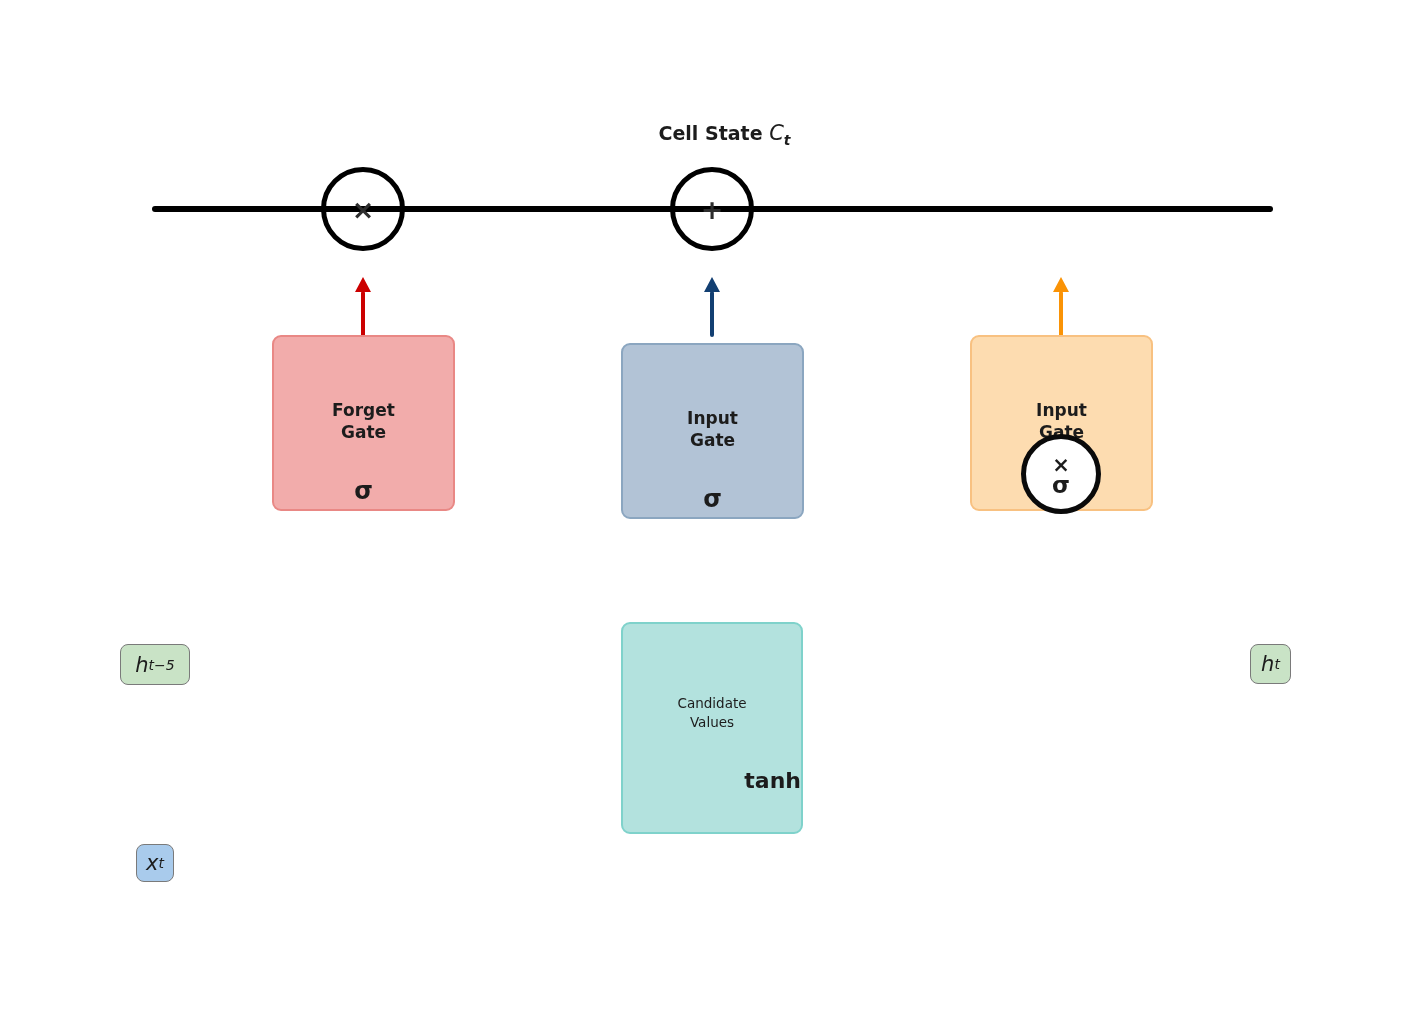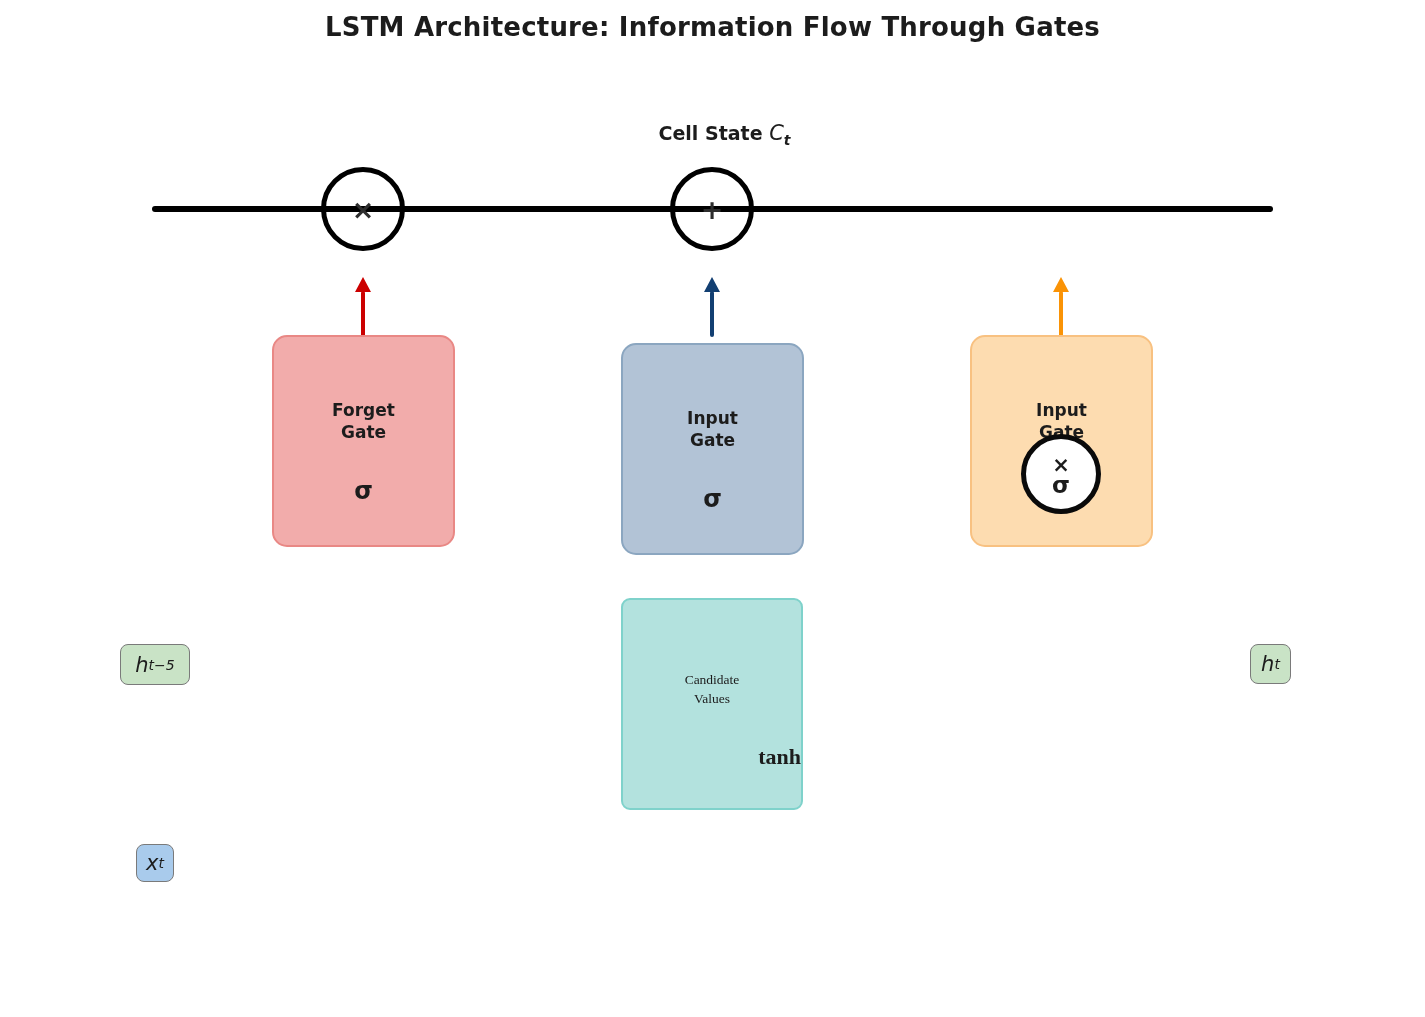--- a/index.html
+++ b/index.html
@@ -29,22 +29,22 @@
     width: 1121px; height: 6px; border-radius: 3px;
   }
   .op-circle {
     position: absolute; width: 84px; height: 84px; box-sizing: border-box;
     border: 5.5px solid #000; border-radius: 50%;
     display: flex; align-items: center; justify-content: center;
     font-weight: bold; font-size: 27px; color: #2d2d2d;
     background: transparent;
   }
   .gate-box {
-    position: absolute; width: 183px; height: 212px; box-sizing: border-box;
-    border: 2.5px solid; border-radius: 15px;
+    position: absolute; width: 183px; height: 176px; box-sizing: border-box;
+    border: 2.5px solid; border-radius: 9px;
   }
   .gate-title {
     position: absolute; top: 62px; left: 0; width: 100%;
     text-align: center; font-size: 17px; font-weight: bold; line-height: 22px;
   }
   .gate-symbol {
     position: absolute; top: 140px; left: 0; width: 100%;
     text-align: center; font-size: 24px; font-weight: bold;
   }
   .cand-box {
@@ -80,21 +80,20 @@
     border: 1.5px solid #7a7a7a; border-radius: 8px;
     display: flex; align-items: center; justify-content: center;
   }
   .io-chip .math { font-size: 21px; }
 </style>
 </head>
 <body>
 
 <div class="canvas">
 
-  <div class="fig-title">LSTM Architecture: Information Flow Through Gates</div>
 
   <div class="cell-state-label">
     <span>Cell State</span>
     <span class="math">C</span><span class="sub">t</span>
   </div>
 
   <div class="cell-line" style="background: rgb(0, 0, 0);"></div>
 
   <div class="op-circle" style="left:321px; top:167px;">
     <span>×</span>
@@ -140,21 +139,21 @@
       <span>Input</span><br>
       <span>Gate</span>
     </div>
   </div>
 
   <div class="mult-circle">
     <span class="op-x">×</span>
     <span class="op-s">σ</span>
   </div>
 
-  <div class="cand-box" style="left: 621px; top: 598px; background: rgb(179, 226, 222); border-color: rgb(127, 210, 203); font-family: Liberation Serif, serif;">
+  <div class="cand-box" style="left: 621px; top: 622px; background: rgb(179, 226, 222); border-color: rgb(127, 210, 203);">
     <div class="cand-title">
       <span>Candidate</span><br>
       <span>Values</span>
     </div>
     <div class="cand-symbol">tanh</div>
   </div>
 
   <div class="io-chip" style="left: 120px; top: 644px; width: 70px; height: 41px; background: rgb(201, 227, 198);">
     <span class="math">h</span>
       <span class="sub">t−5</span>

